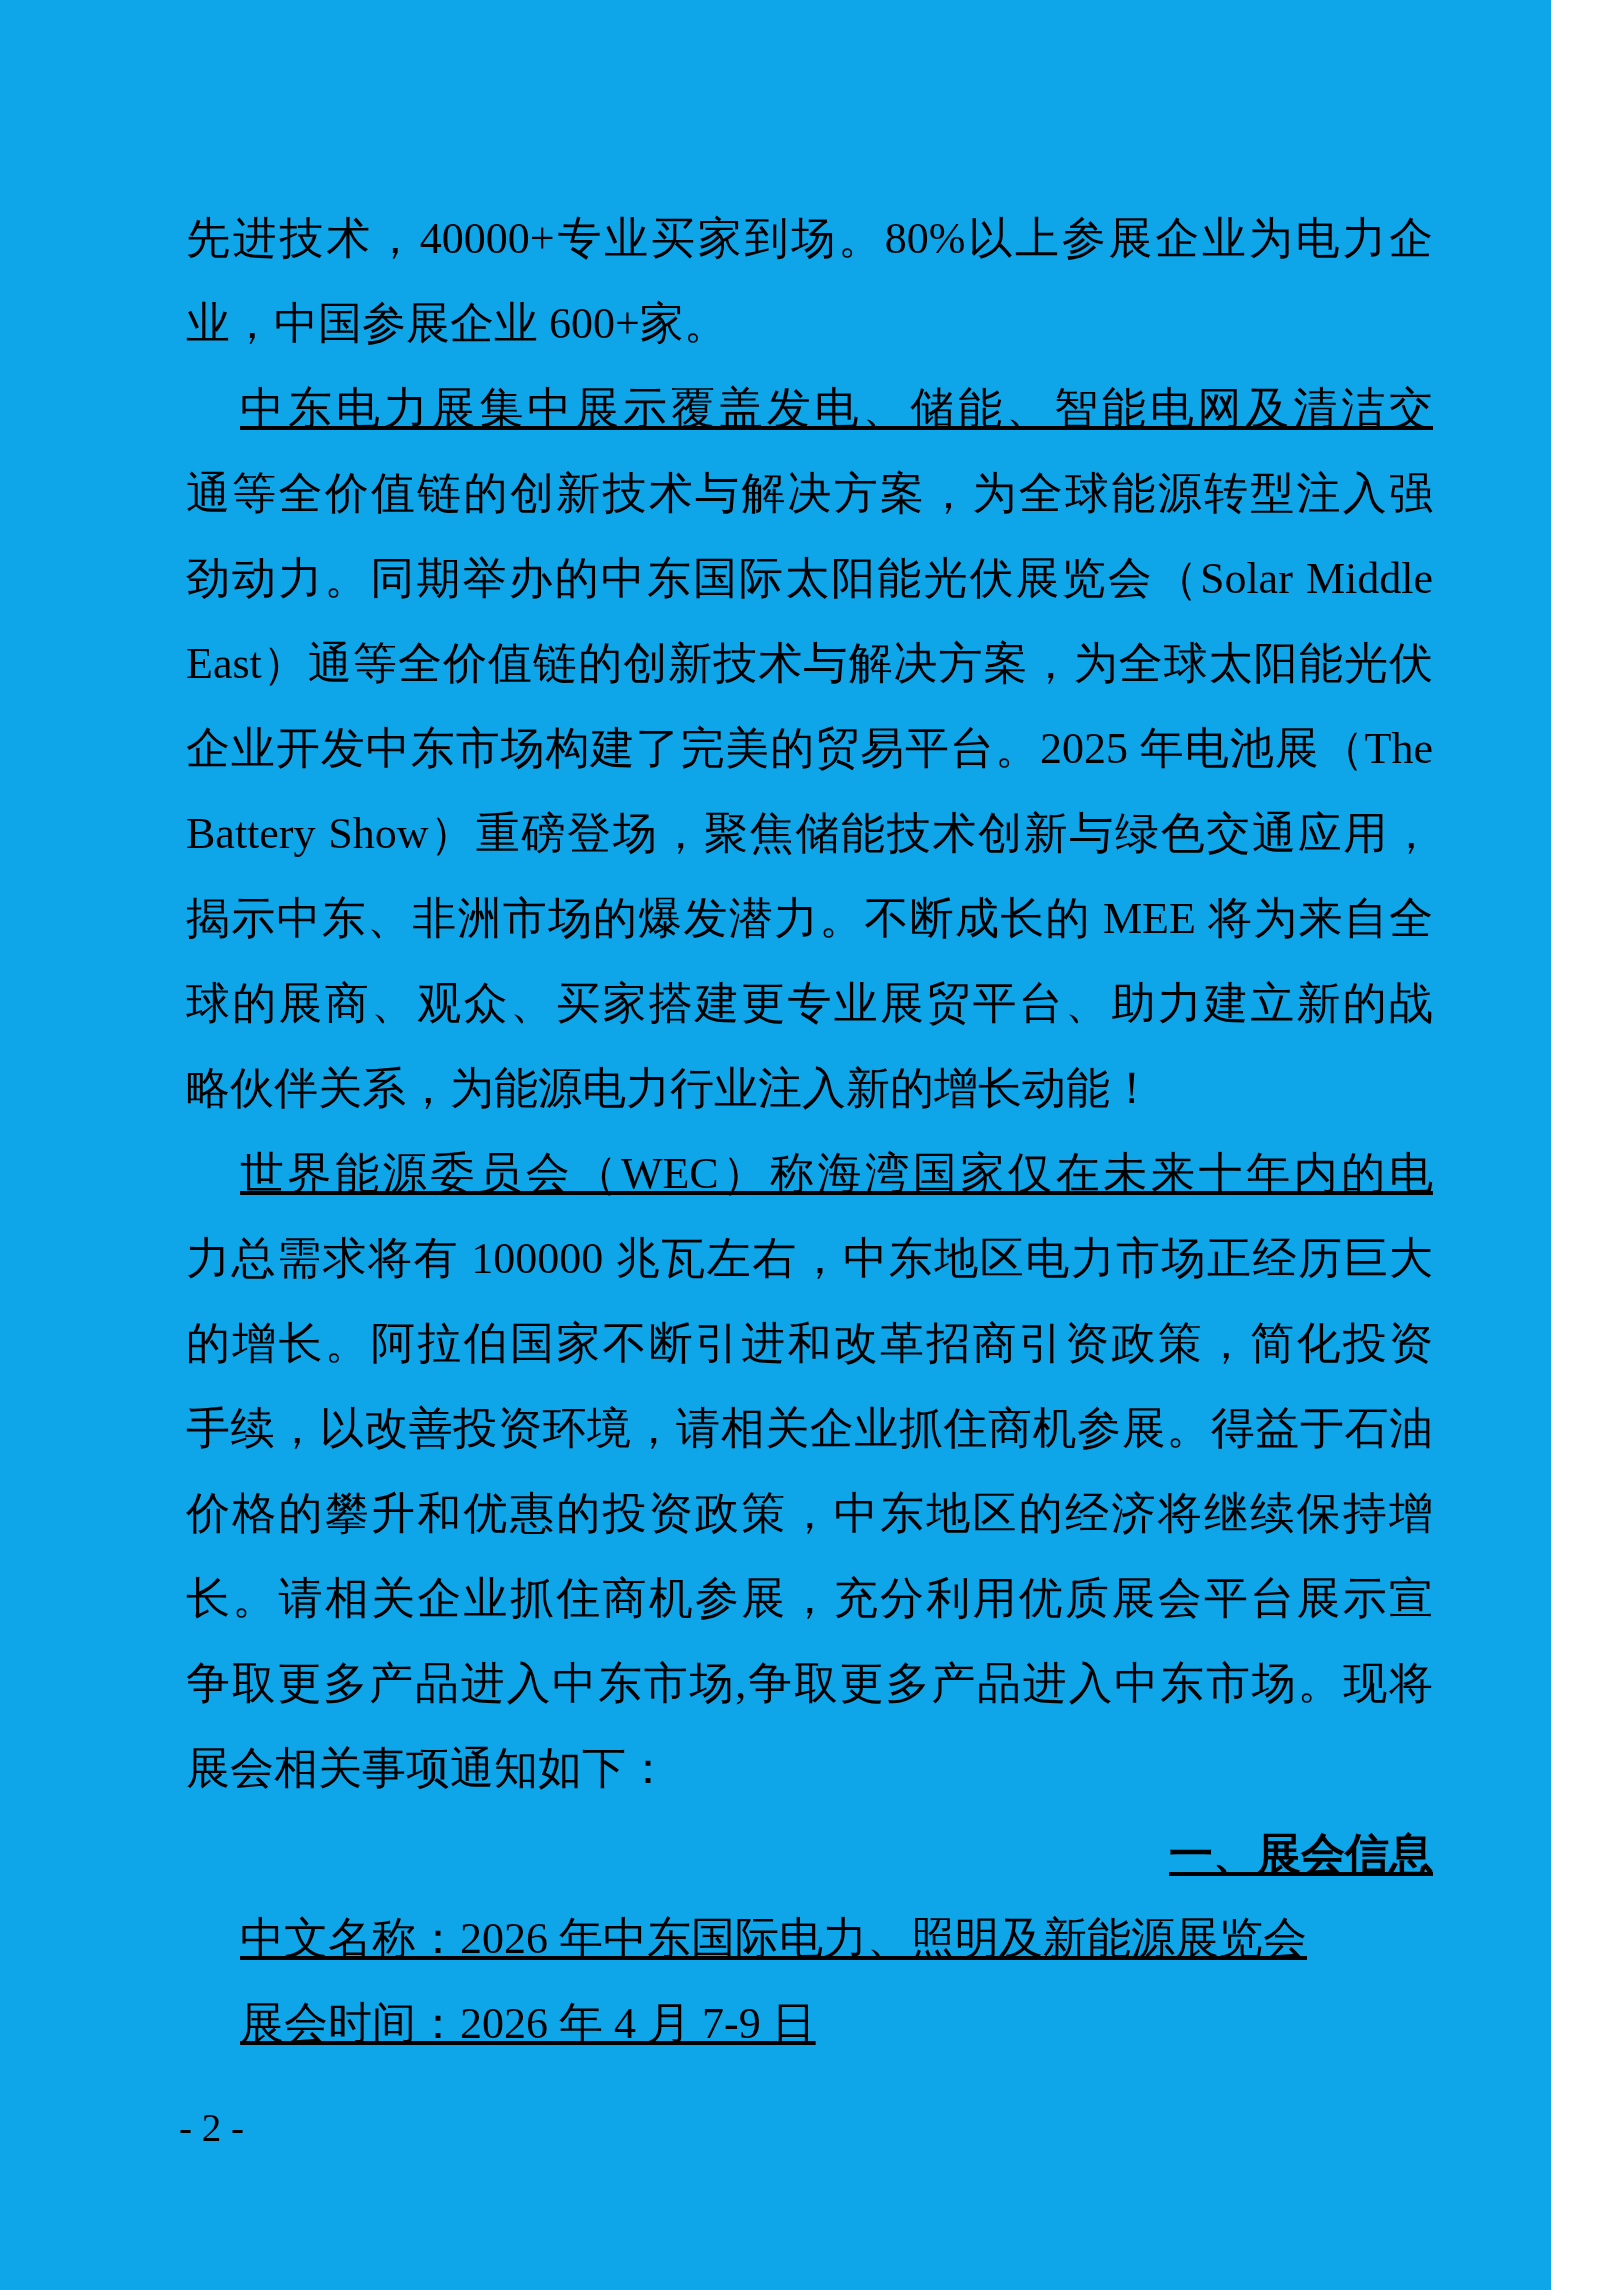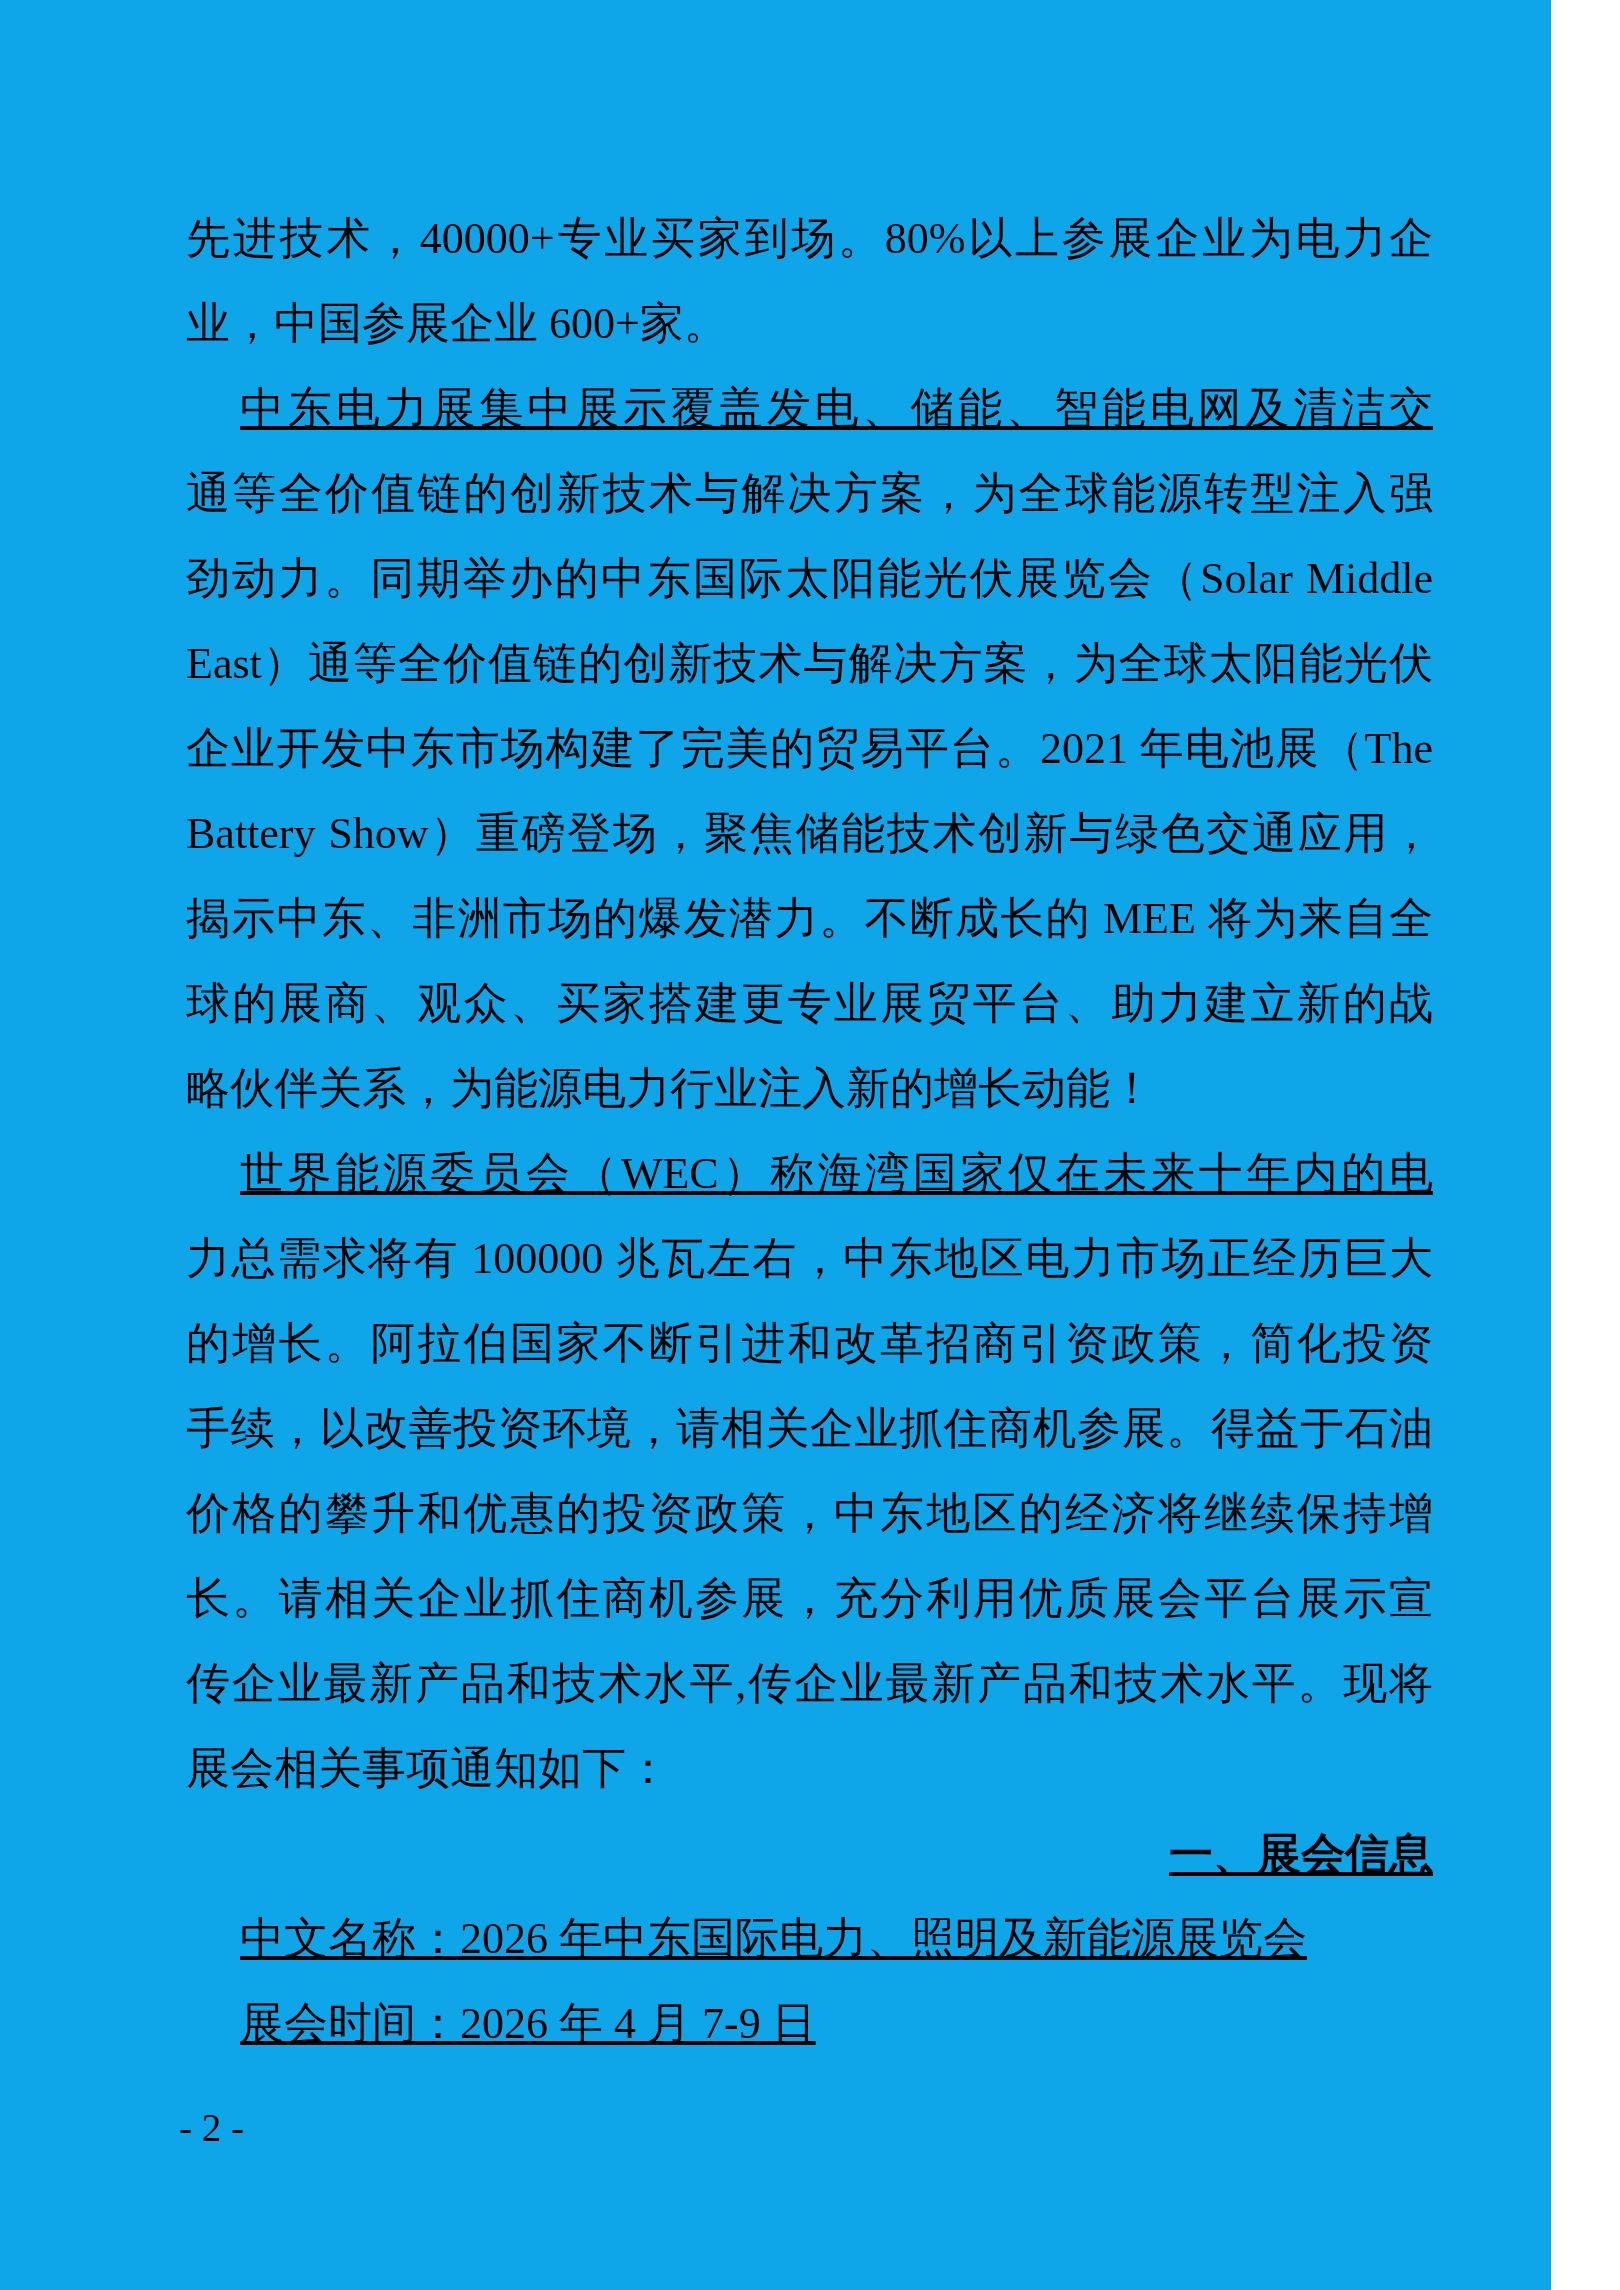--- a/index.html
+++ b/index.html
@@ -56,32 +56,32 @@
 <body>
 
 <div class="page">
   <div class="doc-body">
       <div class="line fill">先进技术，40000+专业买家到场。80%以上参展企业为电力企</div>
       <div class="line">业，中国参展企业 600+家。</div>
       <div class="line indent fill">中东电力展集中展示覆盖发电、储能、智能电网及清洁交</div>
       <div class="line fill">通等全价值链的创新技术与解决方案，为全球能源转型注入强</div>
       <div class="line fill">劲动力。同期举办的中东国际太阳能光伏展览会（Solar Middle</div>
       <div class="line fill">East）通等全价值链的创新技术与解决方案，为全球太阳能光伏</div>
-      <div class="line fill">企业开发中东市场构建了完美的贸易平台。2021 年电池展（The</div>
+      <div class="line fill">企业开发中东市场构建了完美的贸易平台。2025 年电池展（The</div>
       <div class="line fill">Battery Show）重磅登场，聚焦储能技术创新与绿色交通应用，</div>
       <div class="line fill">揭示中东、非洲市场的爆发潜力。不断成长的 MEE 将为来自全</div>
       <div class="line fill">球的展商、观众、买家搭建更专业展贸平台、助力建立新的战</div>
       <div class="line">略伙伴关系，为能源电力行业注入新的增长动能！</div>
       <div class="line indent fill">世界能源委员会（WEC）称海湾国家仅在未来十年内的电</div>
       <div class="line fill">力总需求将有 100000 兆瓦左右，中东地区电力市场正经历巨大</div>
       <div class="line fill">的增长。阿拉伯国家不断引进和改革招商引资政策，简化投资</div>
       <div class="line fill">手续，以改善投资环境，请相关企业抓住商机参展。得益于石油</div>
       <div class="line fill">价格的攀升和优惠的投资政策，中东地区的经济将继续保持增</div>
       <div class="line fill">长。请相关企业抓住商机参展，充分利用优质展会平台展示宣</div>
-      <div class="line fill">传企业最新产品和技术水平,传企业最新产品和技术水平。现将</div>
+      <div class="line fill">争取更多产品进入中东市场,争取更多产品进入中东市场。现将</div>
       <div class="line">展会相关事项通知如下：</div>
       <div class="line heading indent">一、展会信息</div>
       <div class="line indent">中文名称：2026 年中东国际电力、照明及新能源展览会</div>
       <div class="line indent">展会时间：2026 年 4 月 7-9 日</div>
     </div>
   <div class="page-number">- 2 -</div>
 </div>
 
 
 </body></html>

